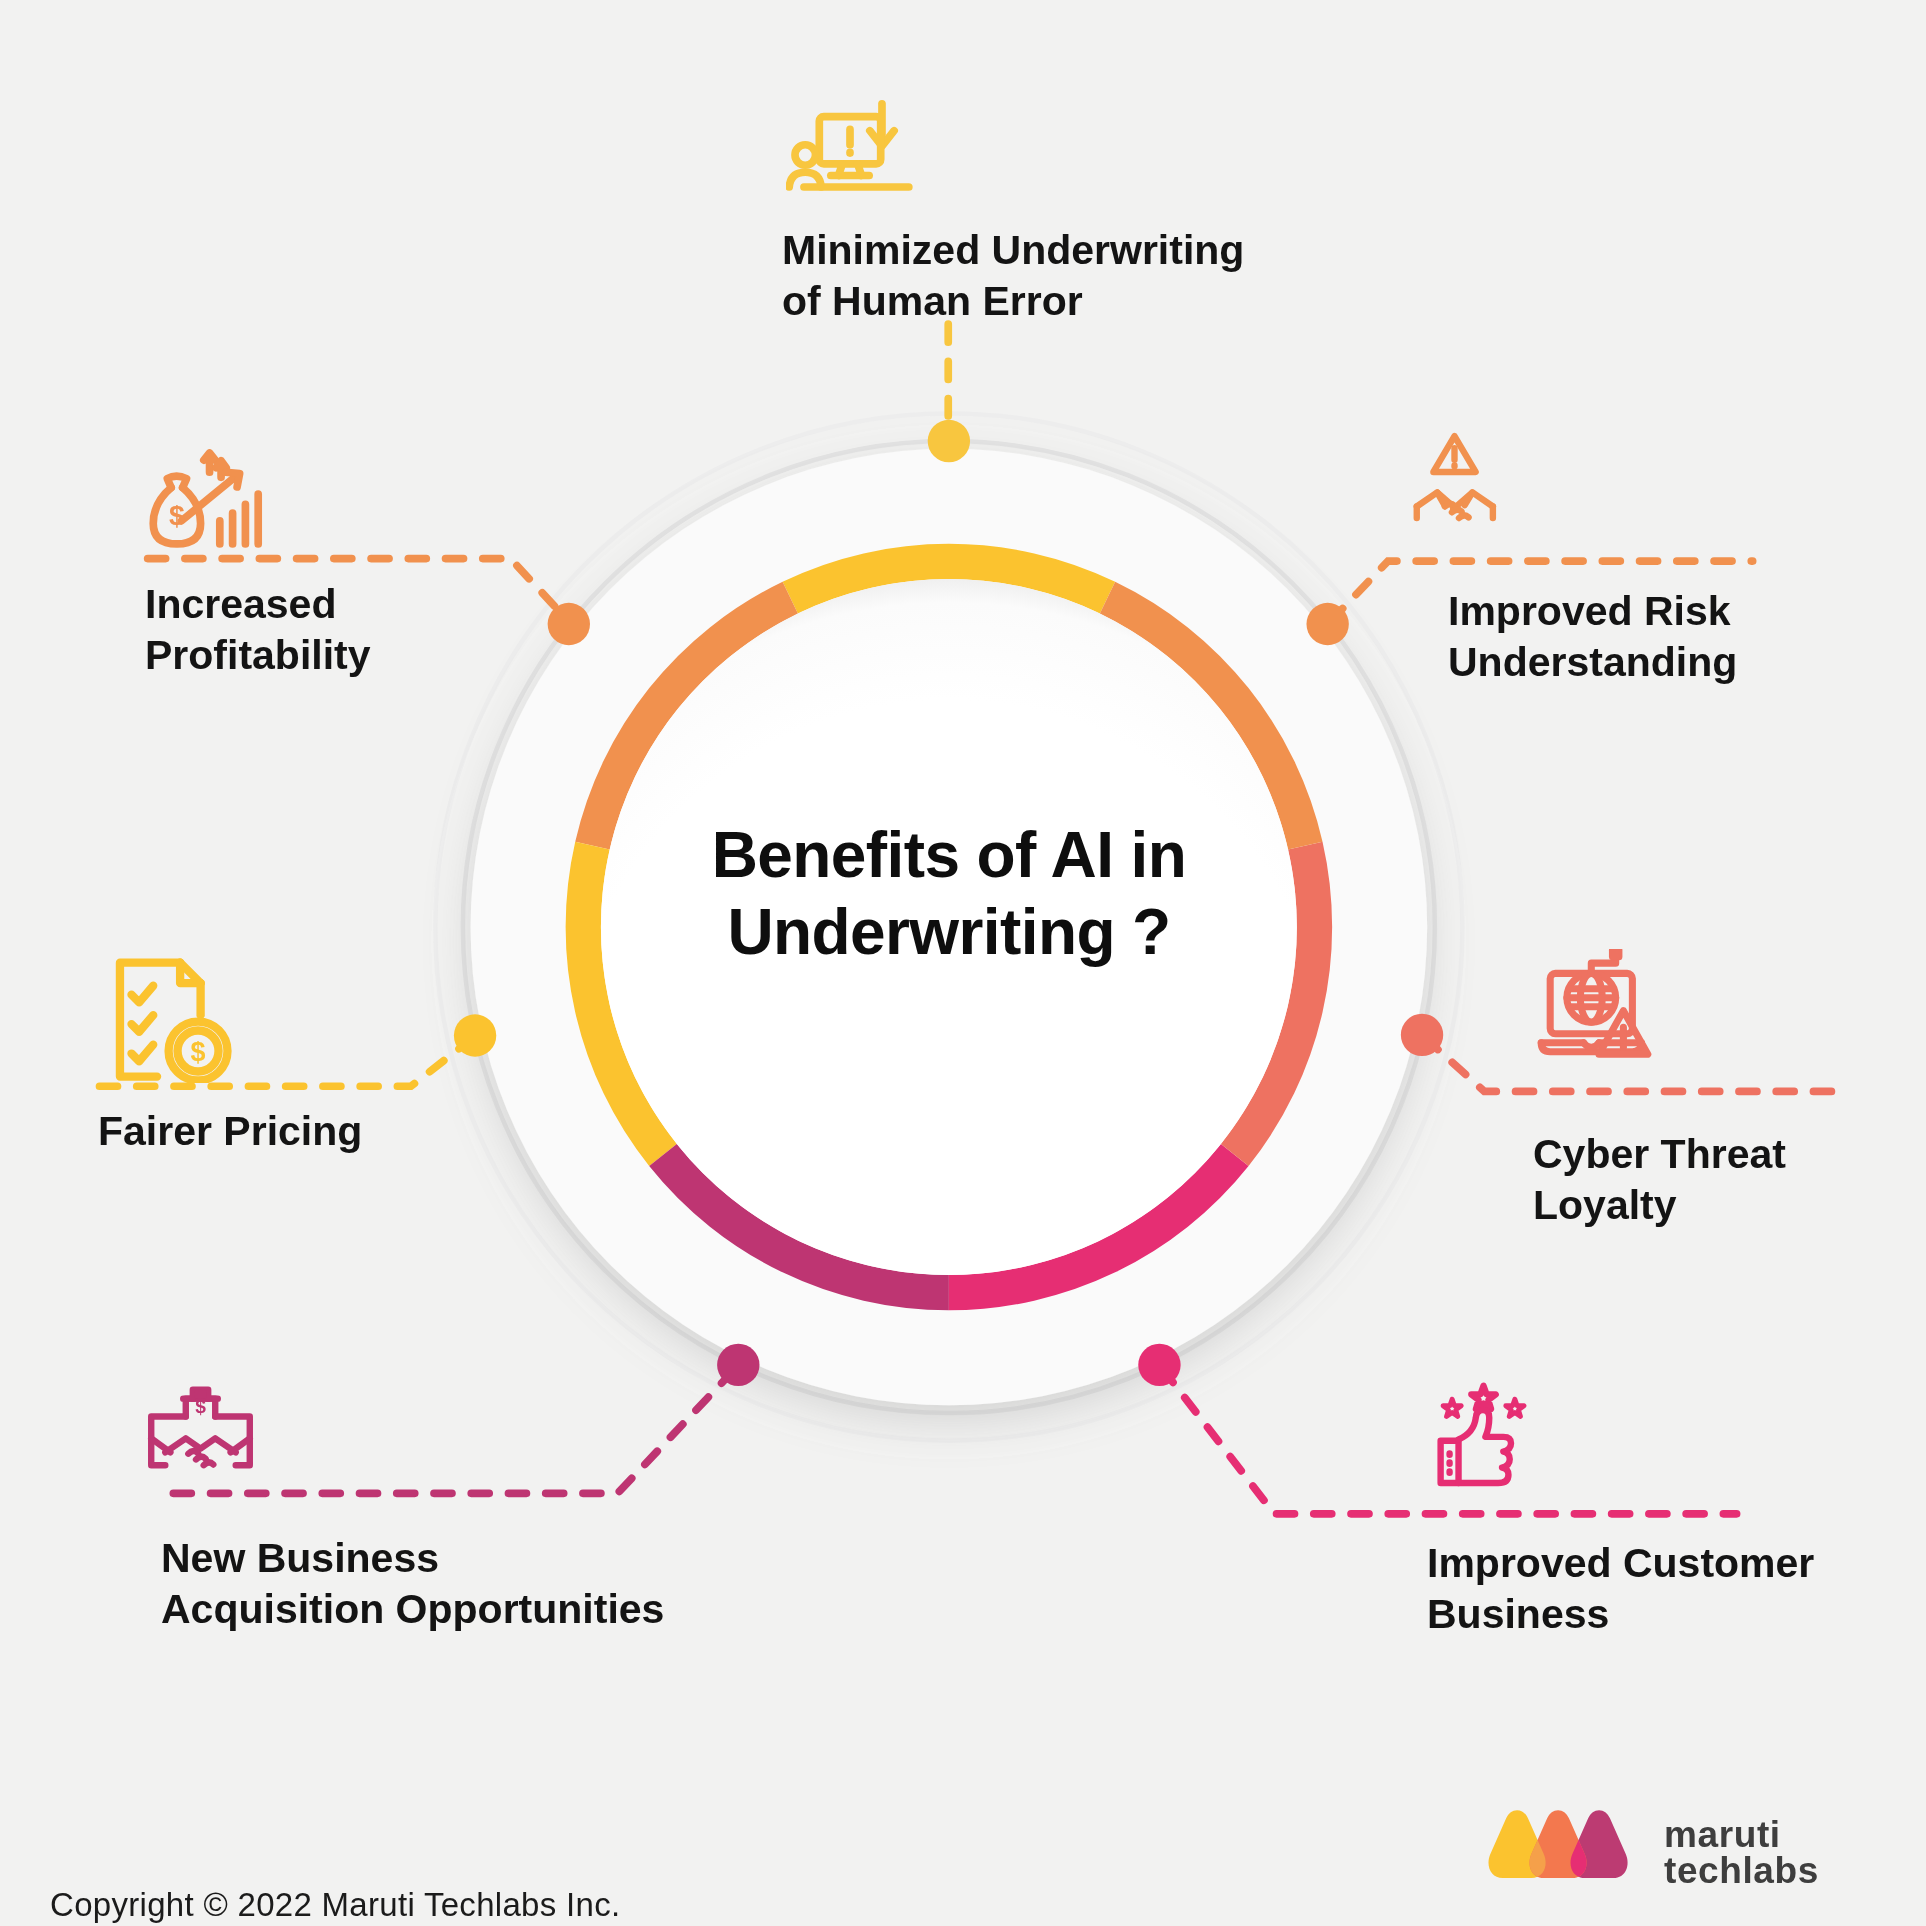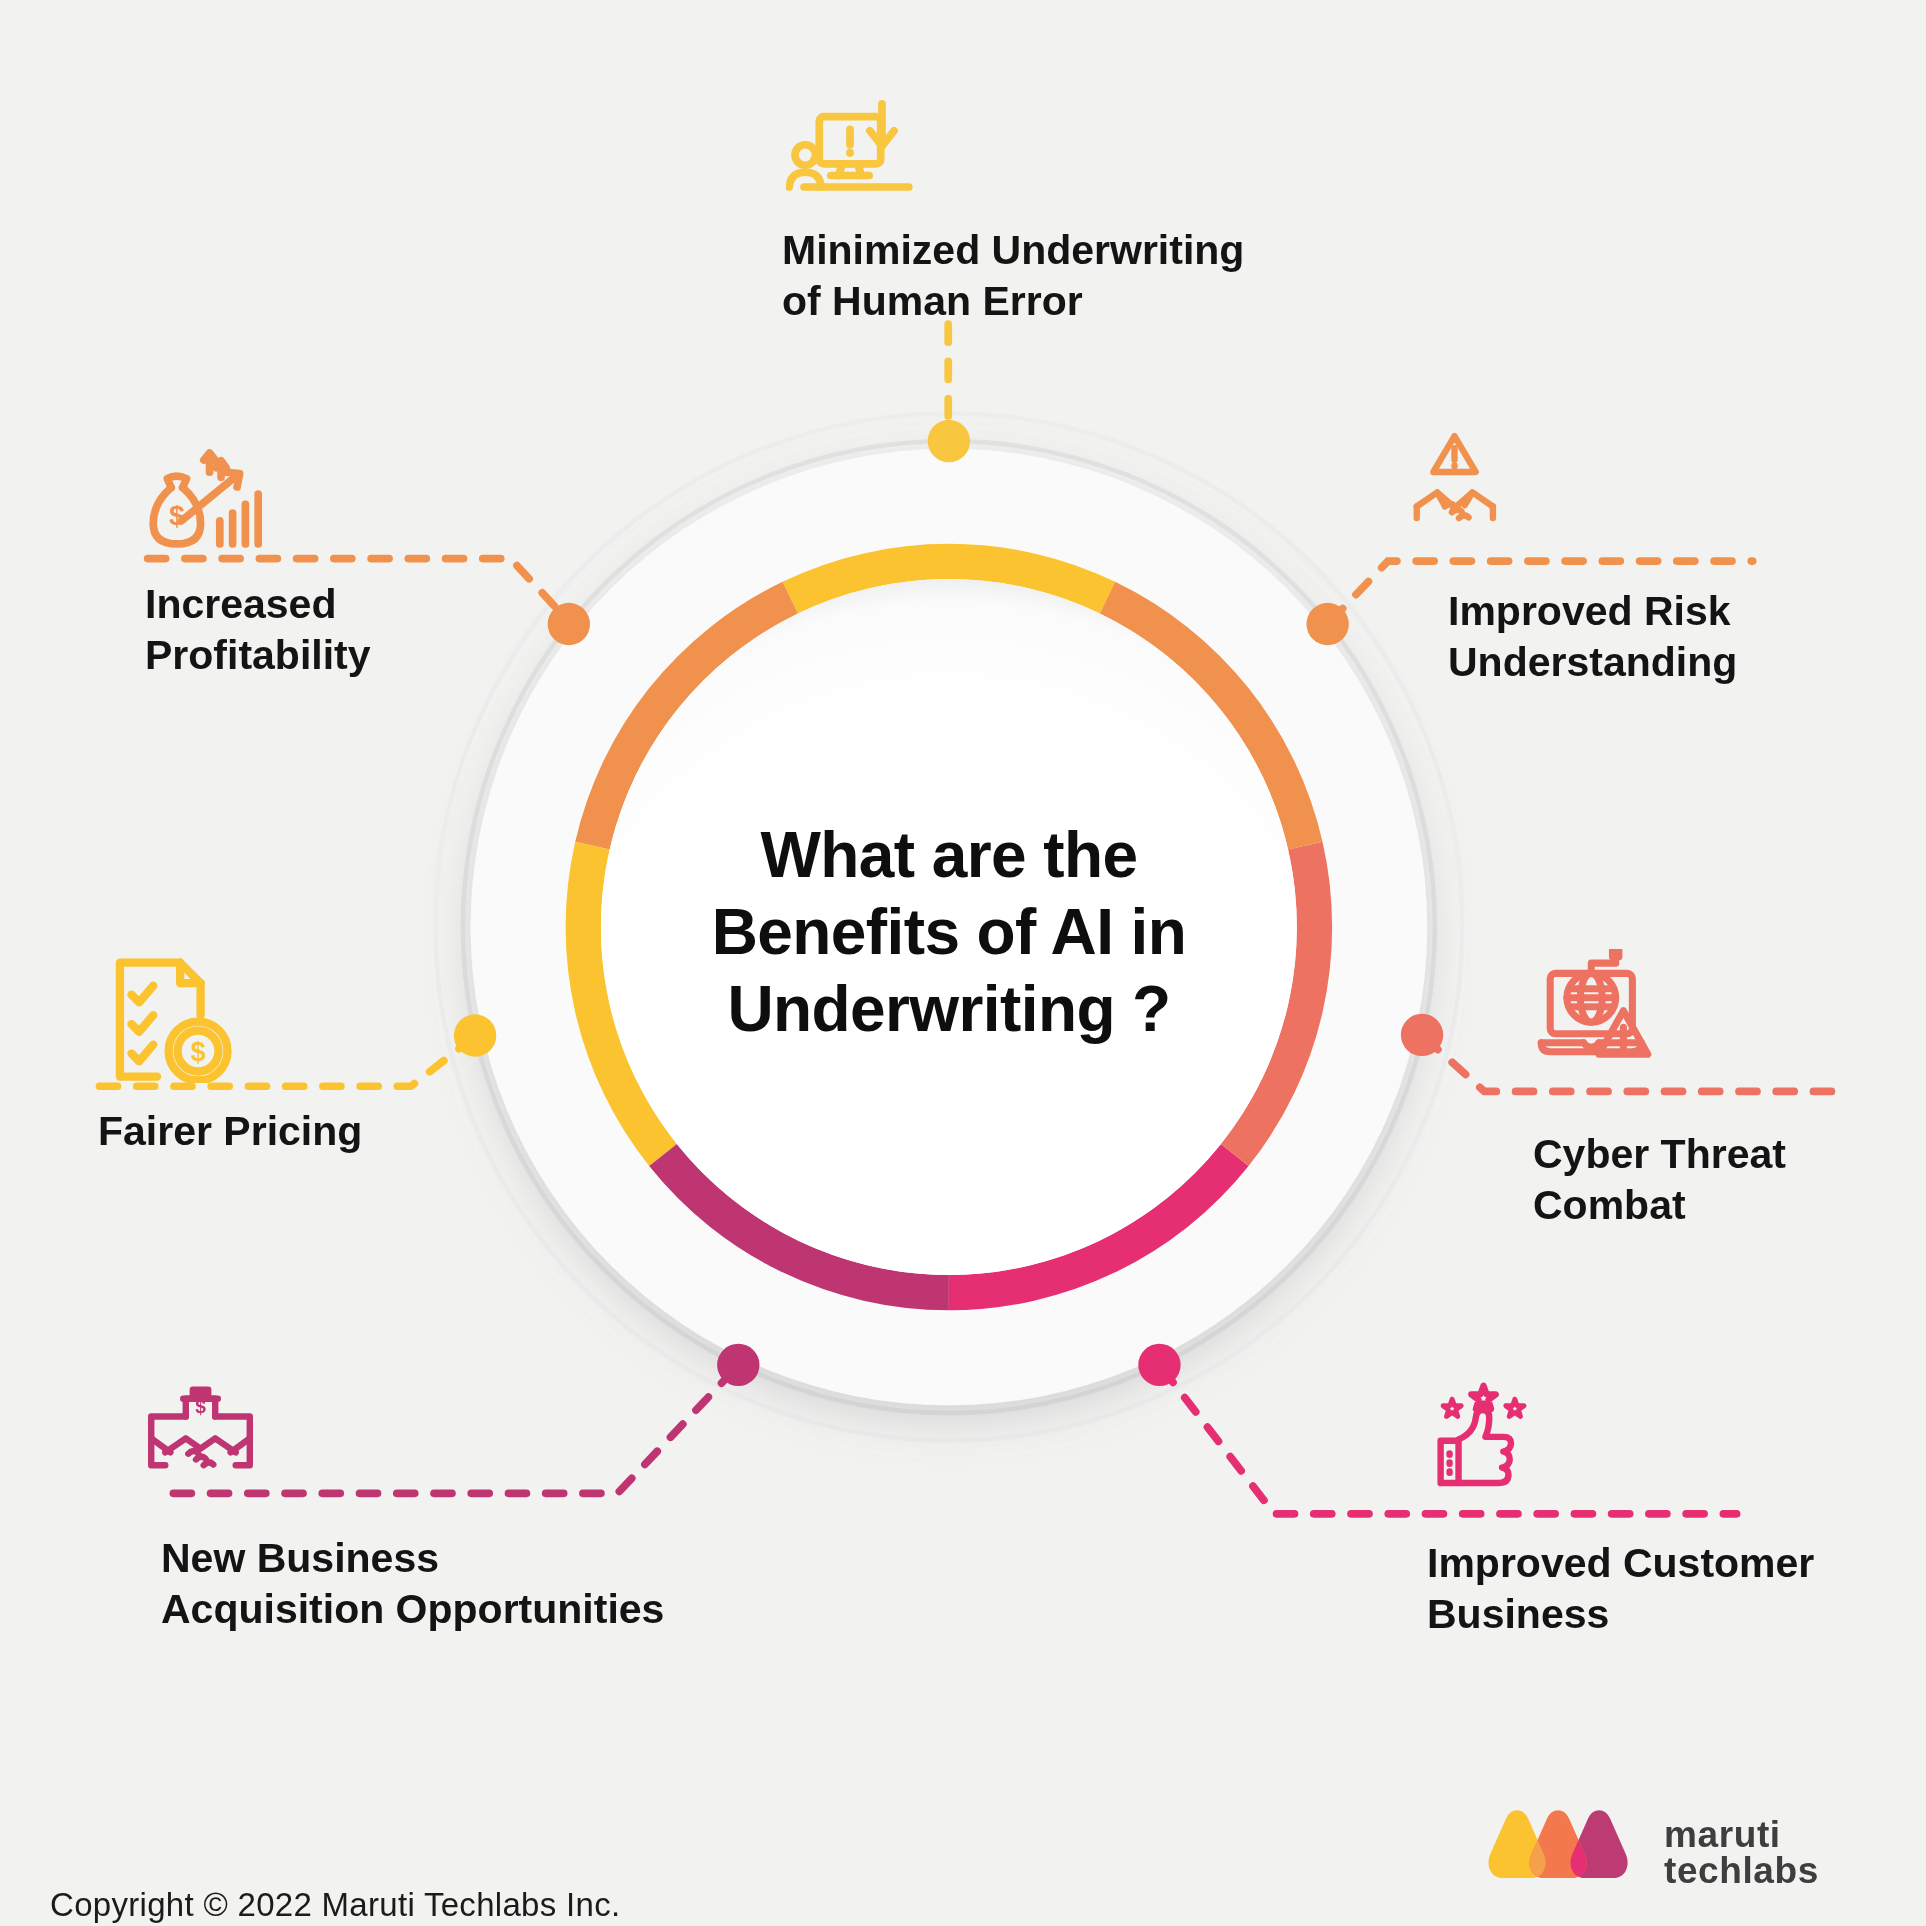--- a/index.html
+++ b/index.html
@@ -104,21 +104,20 @@
       <circle cx="886" cy="972" r="33" fill="#F1914E"></circle>
       <circle cx="740" cy="1613" r="33" fill="#FBC32F"></circle>
       <circle cx="1150" cy="2126" r="33" fill="#BE3572"></circle>
       <circle cx="1806" cy="2126" r="33" fill="#E62E73"></circle>
       <circle cx="2215" cy="1612" r="33" fill="#EE7261"></circle>
       <circle cx="2068" cy="972" r="33" fill="#F1914E"></circle>
     </g>
   </svg>
 
   <div class="title">
-    <div>What are the</div>
     <div>Benefits of AI in</div>
     <div>Underwriting ?</div>
   </div>
 
   <svg class="icon" style="left:786px;top:100px;width:128px;height:110px" viewBox="0 0 200 172">
     <g stroke-width="12" stroke="#F8C63F">
       <path d="M150 6 V54"></path>
       <path d="M131 48 L150 72 L169 48"></path>
       <rect x="52" y="26" width="96" height="74" rx="7"></rect>
       <path d="M100 46 V70"></path>
@@ -224,21 +223,21 @@
     <span>of Human Error</span>
   </div>
 
   <div class="label" style="left:1448px;top:586px">
     <span>Improved Risk</span>
     <span>Understanding</span>
   </div>
 
   <div class="label" style="left:1533px;top:1129px">
     <span>Cyber Threat</span>
-    <span>Combat</span>
+    <span>Loyalty</span>
   </div>
 
   <div class="label" style="left:1427px;top:1538px">
     <span>Improved Customer</span>
     <span>Business</span>
   </div>
 
   <div class="label" style="left:161px;top:1533px">
     <span>New Business</span>
     <span>Acquisition Opportunities</span>

